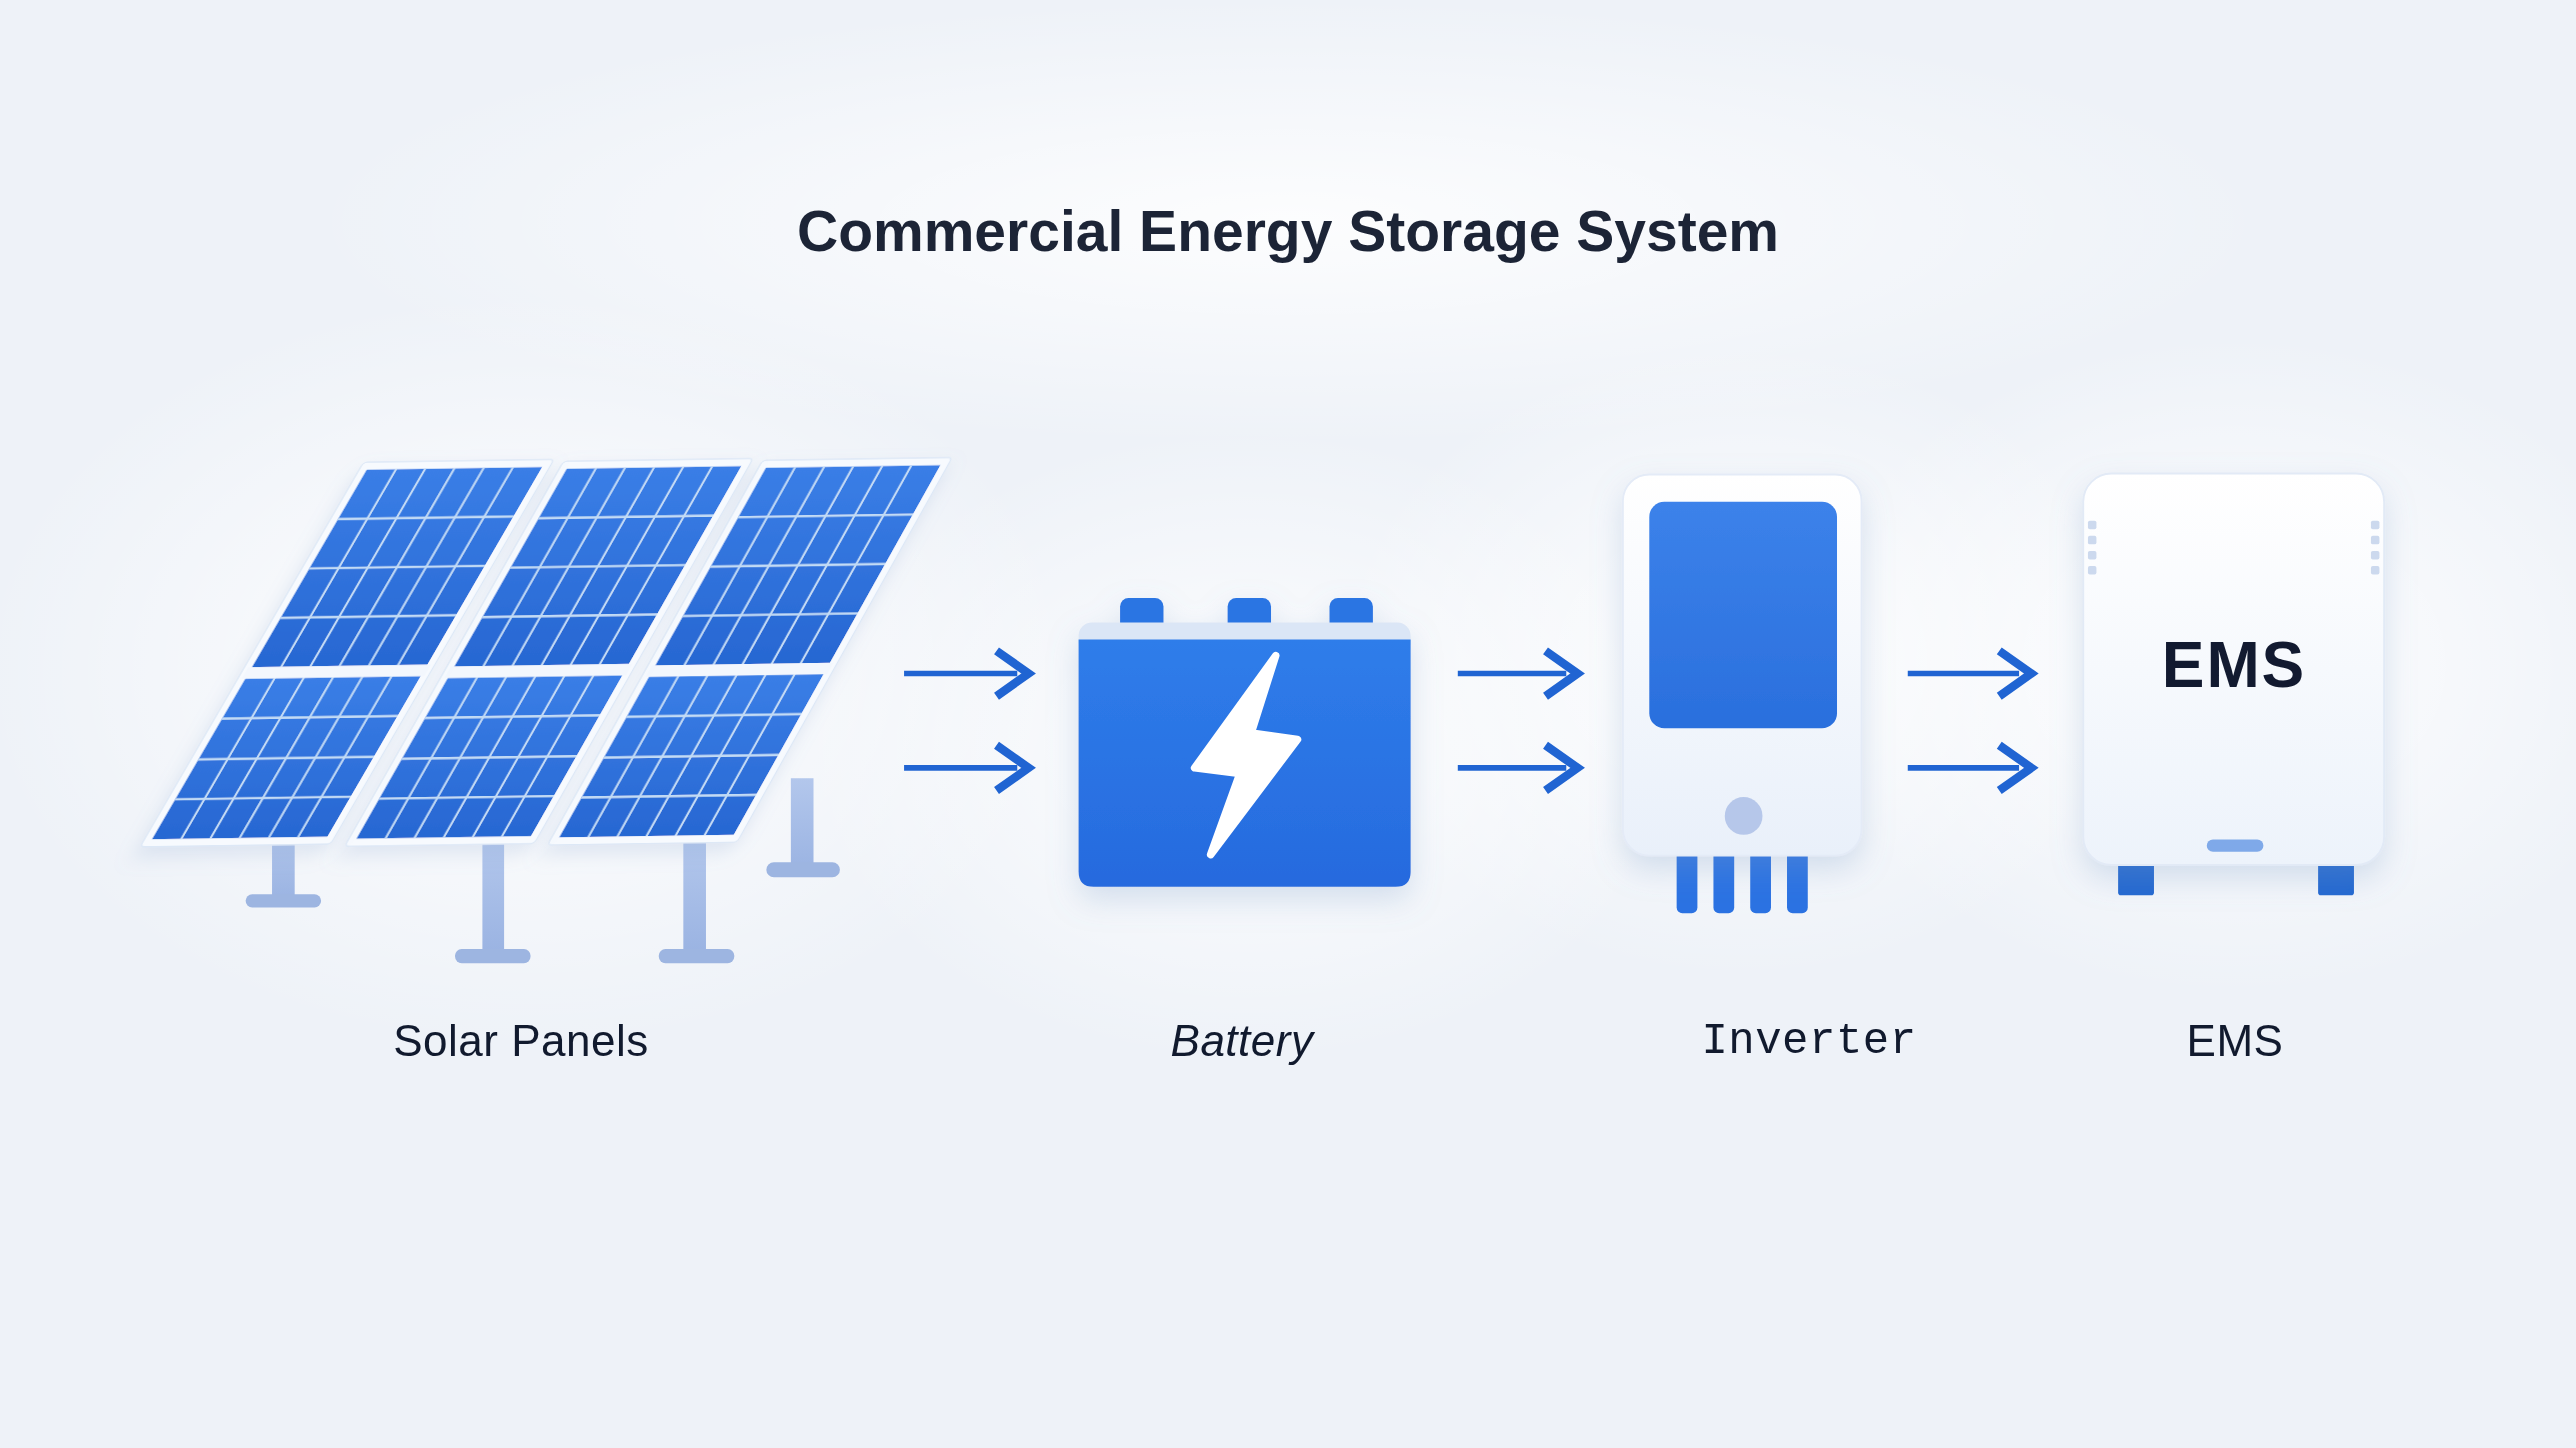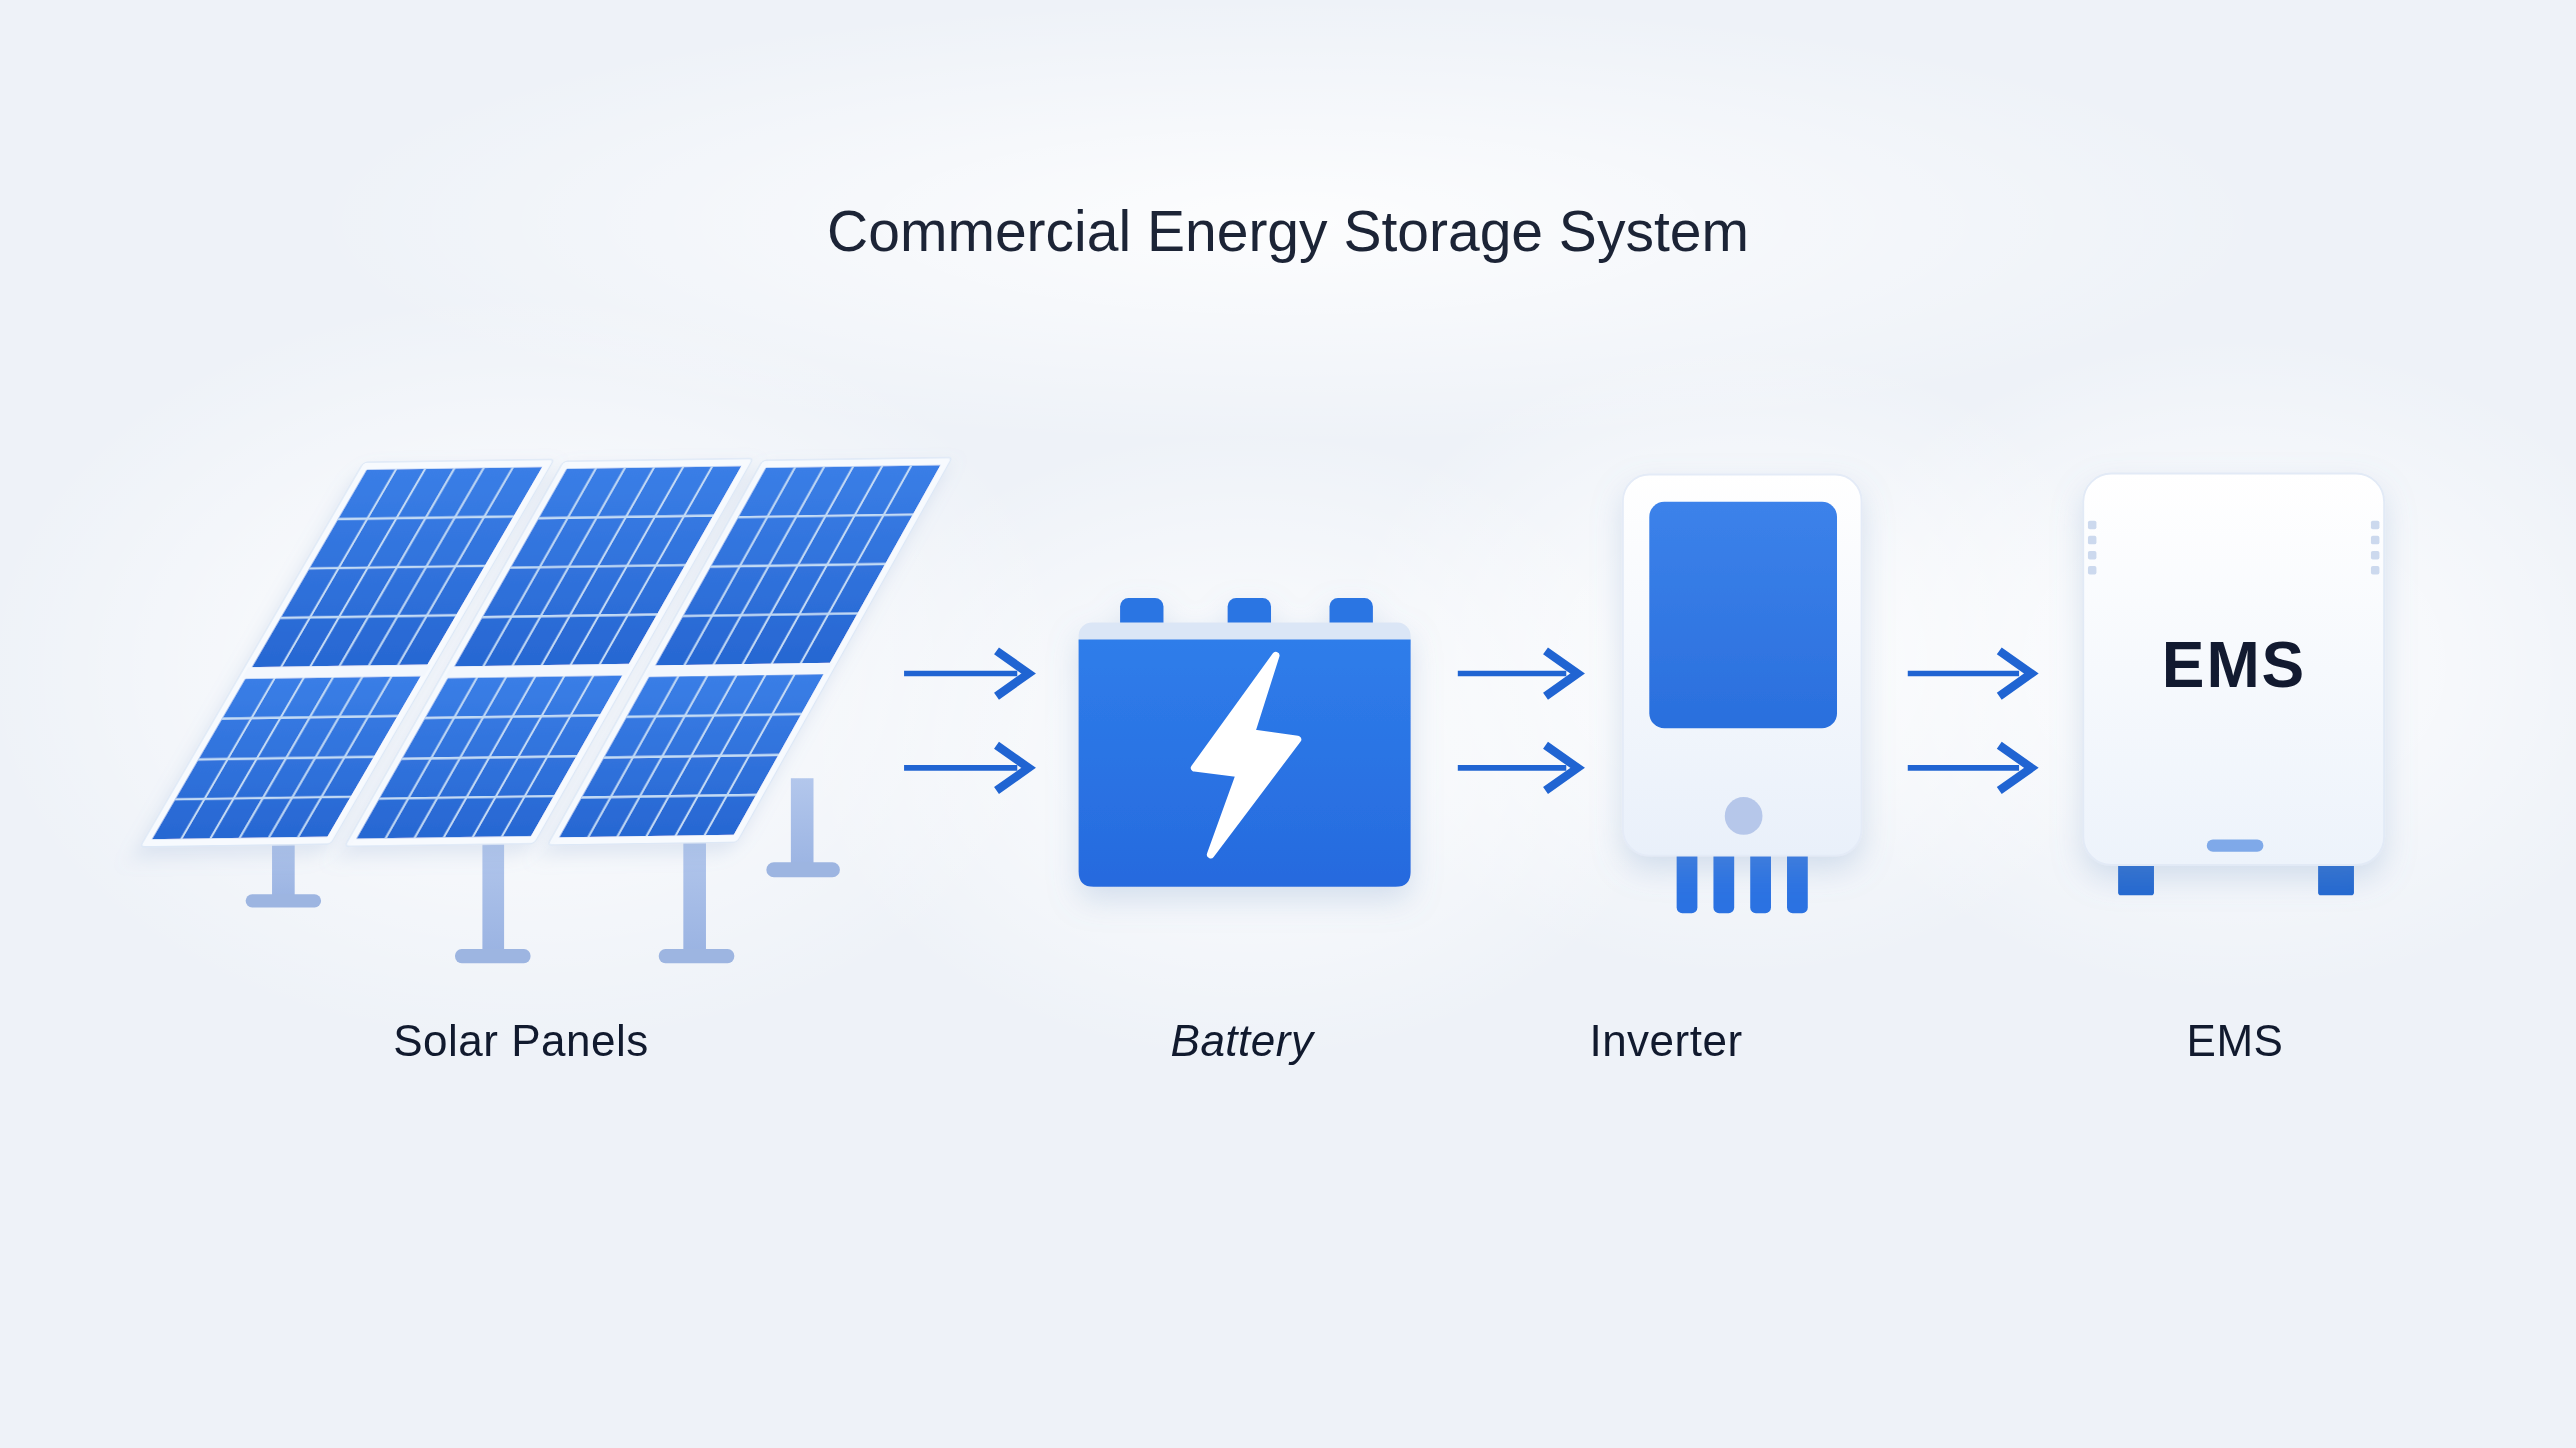--- a/index.html
+++ b/index.html
@@ -9,29 +9,29 @@
     background-color:#eef2f8;
     background-image:
       radial-gradient(849px 585px at 528px 670px,  rgba(255,255,255,.95), rgba(255,255,255,0) 65%),
       radial-gradient(679px 491px at 1246px 745px, rgba(255,255,255,.92), rgba(255,255,255,0) 65%),
       radial-gradient(623px 491px at 1742px 661px, rgba(255,255,255,.92), rgba(255,255,255,0) 65%),
       radial-gradient(679px 510px at 2234px 665px, rgba(255,255,255,.96), rgba(255,255,255,0) 65%),
       radial-gradient(1415px 321px at 1288px 222px, rgba(255,255,255,.85), rgba(255,255,255,0) 70%);
   }
   .title{
     position:absolute;left:1288px;top:198px;transform:translateX(-50%);
-    font-size:57px;font-weight:400;color:#1c2436;white-space:nowrap;
+    font-size:57px;font-weight:700;color:#1c2436;white-space:nowrap;
   }
   .caption{
     position:absolute;top:1004px;transform:translateX(-50%);
     font-size:44px;font-weight:500;color:#111a2e;white-space:nowrap;letter-spacing:0.5px;margin-top:12px;
   }
   .caption.solar   {left:521px;}
   .caption.battery {left:1242px;font-style:italic;}
-  .caption.inverter{left:1666px;}
+  .caption.inverter{left:1809px;font-family:Liberation Mono, monospace;}
   .caption.ems     {left:2235px;}
   .ems-text{
     position:absolute;left:2234px;top:628px;transform:translateX(-50%);
     font-size:64px;font-weight:600;color:#121a30;letter-spacing:1.9px;white-space:nowrap;
   }
   svg.scene{position:absolute;left:0;top:0;}
 </style>
 </head>
 <body>
 

